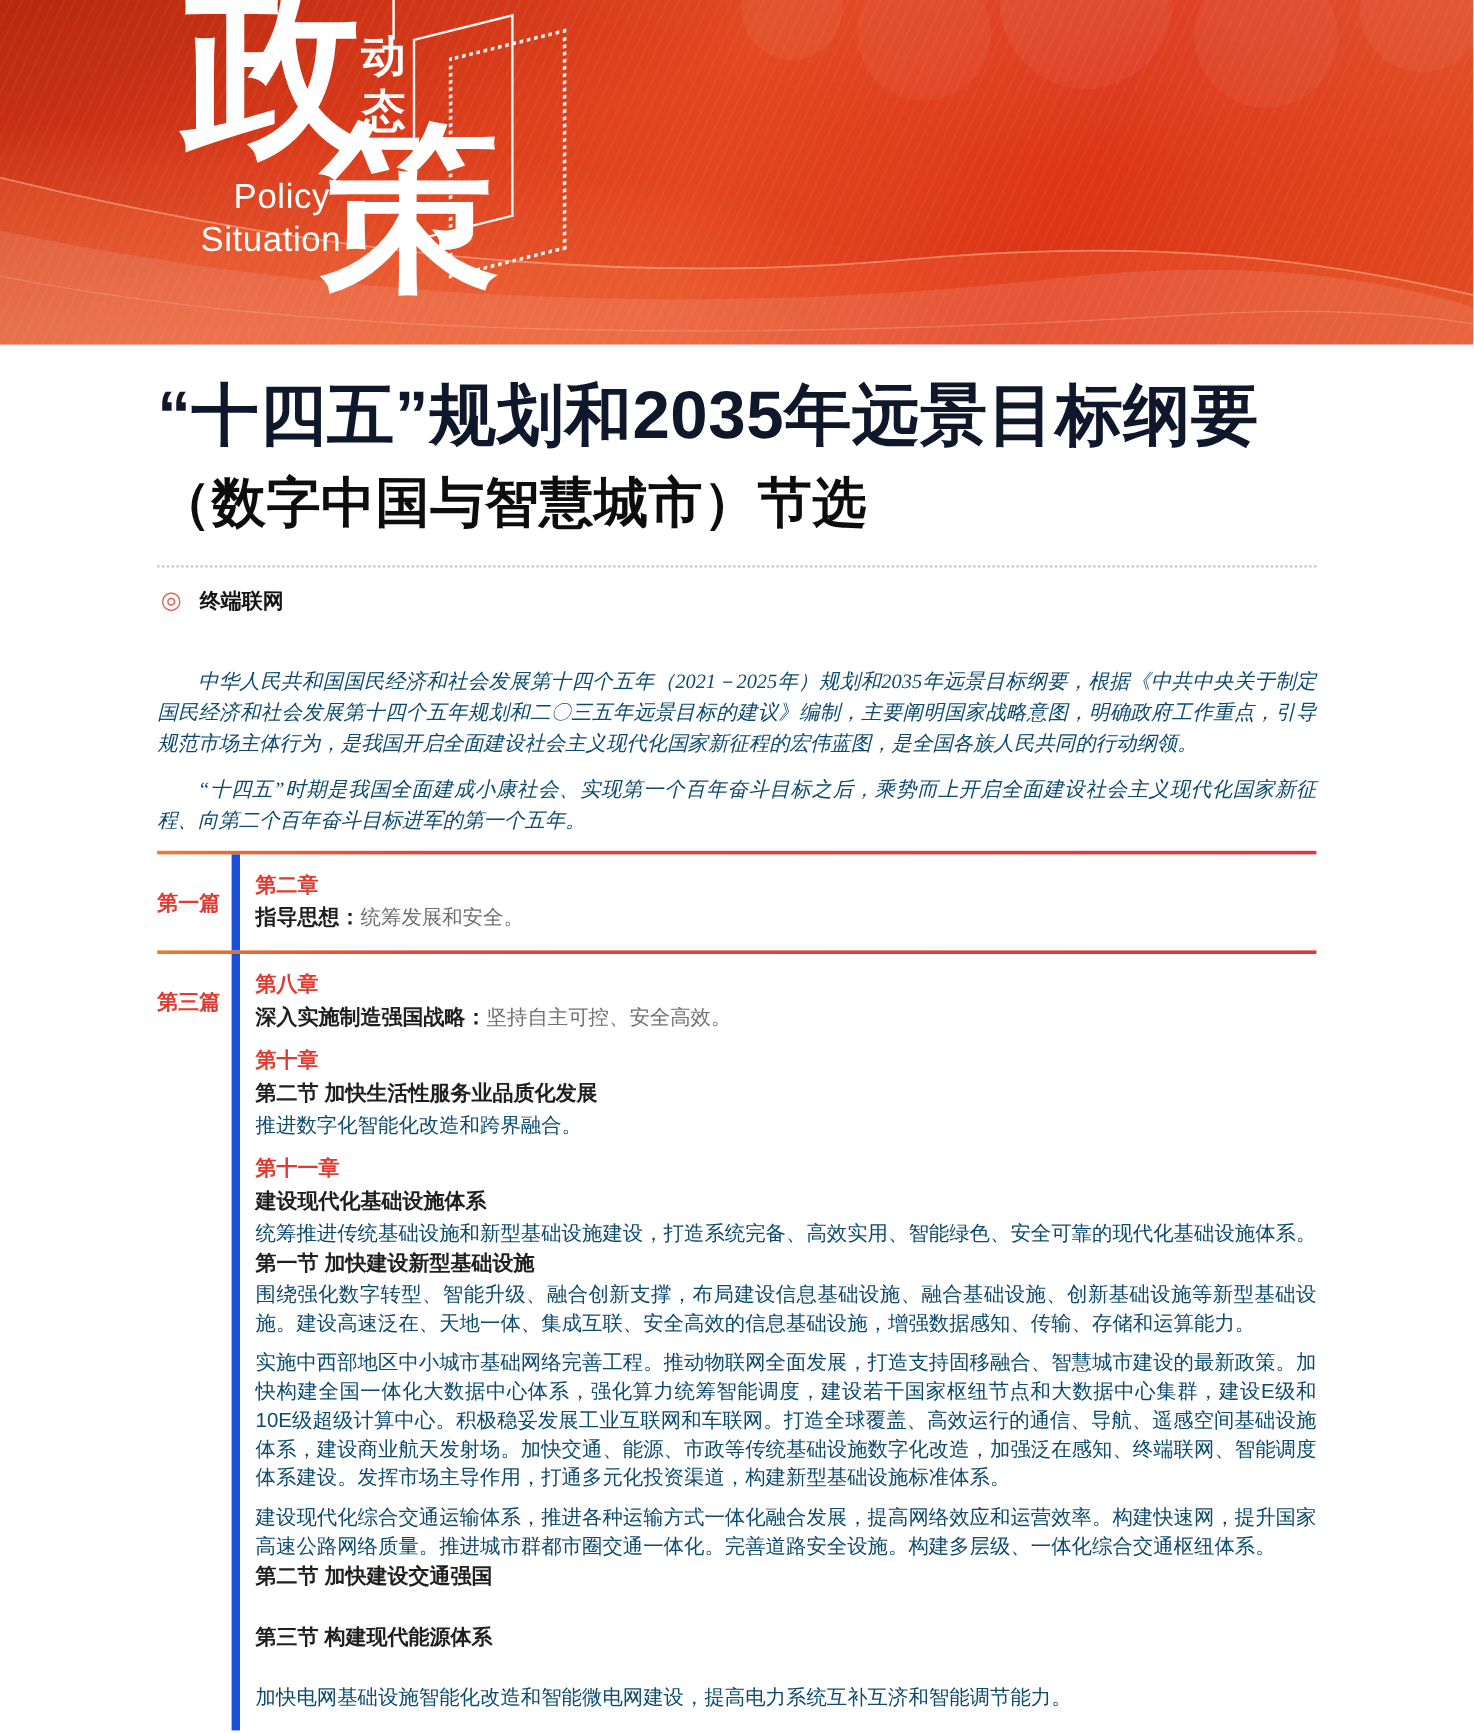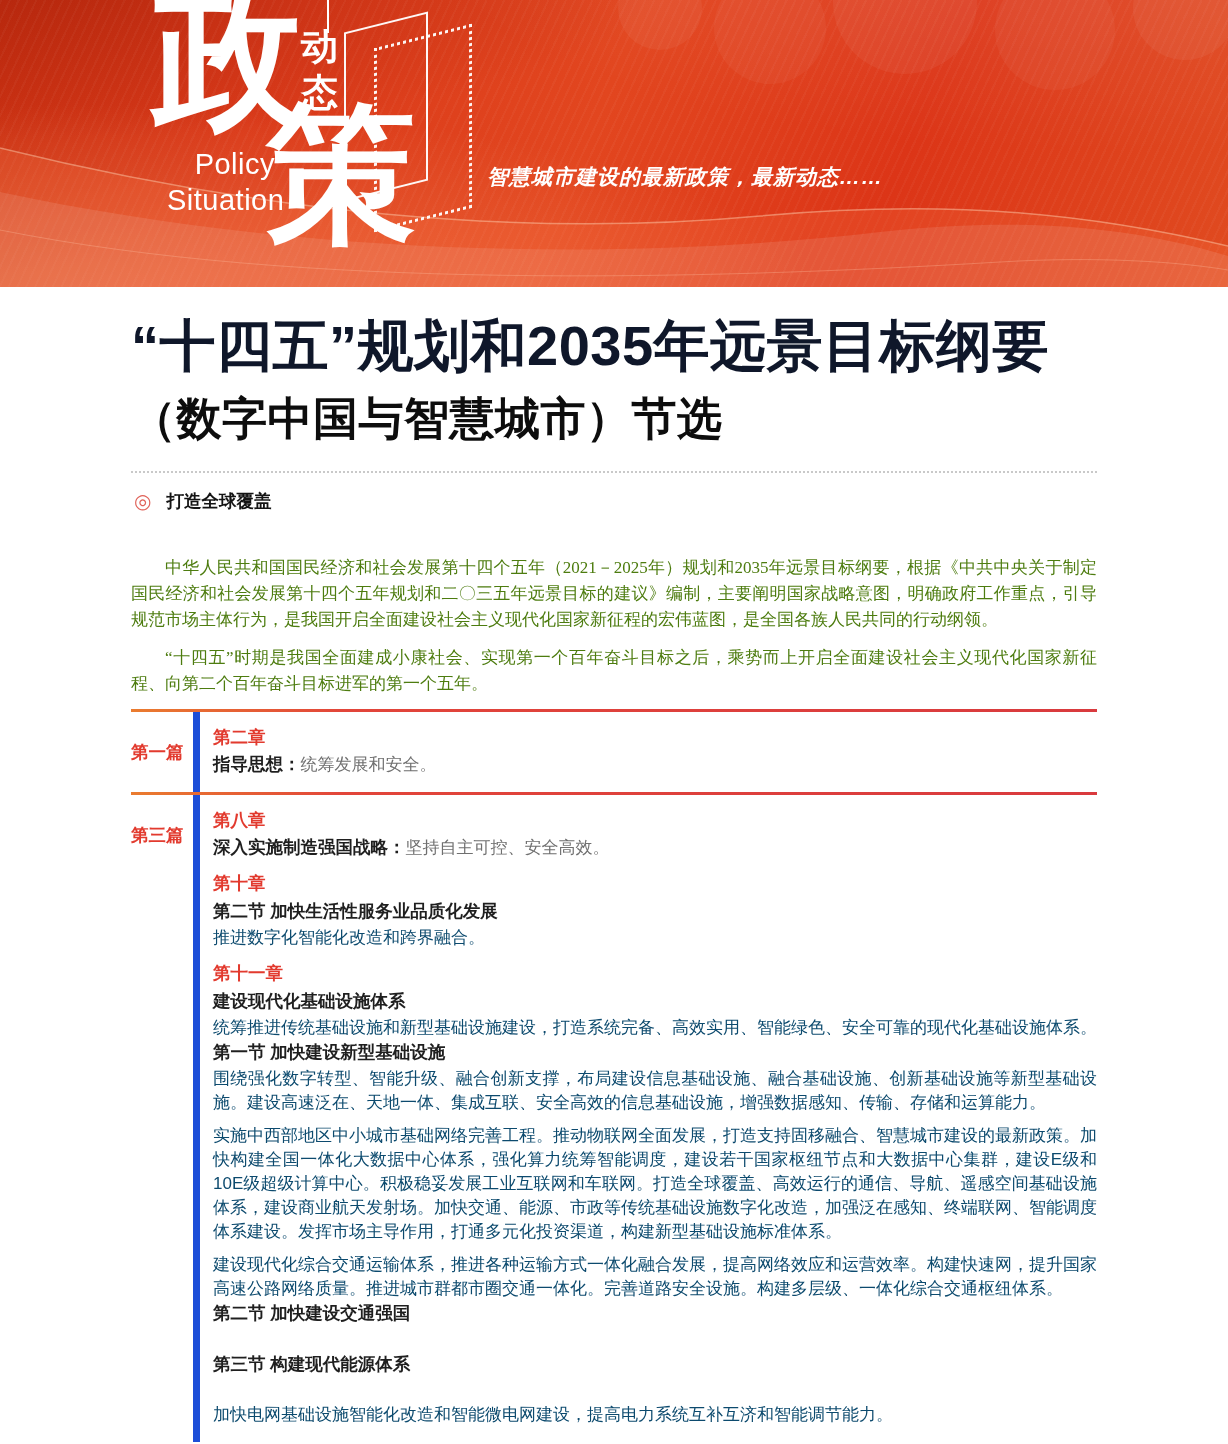--- a/index.html
+++ b/index.html
@@ -78,22 +78,22 @@
   .dotted-sep{margin-top:25px;border-top:2px dotted #c9c9c9;height:0;}
   .author-row{margin-top:14px;display:flex;align-items:center;height:28px;}
   .author-bullet{
     color:#e0635a;font-size:20px;line-height:1;margin-left:3px;
   }
   .author-name{margin-left:15px;font-size:17.5px;font-weight:800;color:#141414;}
   .intro{margin-top:40px;}
   .intro p{
     margin:0 0 12px;
     font-family:"Liberation Serif", serif;
-    font-size:17px;line-height:26px;color:#4d7c0f;
-    text-align:justify;text-indent:2em;
+    font-size:17px;line-height:26px;color:#0c4a6e;
+    text-align:justify;text-indent:2em;font-style:italic;
   }
 
   
   .chapters{margin-top:10px;}
   .red-rule{
     height:3px;
     background:linear-gradient(90deg,var(--rule-orange,#ea7c2f) 0%,#e2453a 22%,var(--rule-red,#d93a3e) 100%);
   }
   .chapter-row{display:flex;}
   .col-part{
@@ -143,33 +143,32 @@
       <div class="char-big char-zheng">政</div>
       <div class="char-big char-ce">策</div>
       <div class="vert-sub">
         <span>动</span>
         <span>态</span>
       </div>
       <div class="en-label">
         <div>Policy</div>
         <div>Situation</div>
       </div>
-      <div class="tagline">智慧城市建设的最新政策，最新动态……</div>
     </div>
   </header>
 
   <main class="content">
     <h1 class="title1">“十四五”规划和2035年远景目标纲要</h1>
     <h1 class="title2">（数字中国与智慧城市）节选</h1>
 
     <div class="dotted-sep"></div>
 
     <div class="author-row">
       <span class="author-bullet">◎</span>
-      <span class="author-name">打造全球覆盖</span>
+      <span class="author-name">终端联网</span>
     </div>
 
     <div class="intro">
       <p>中华人民共和国国民经济和社会发展第十四个五年（2021－2025年）规划和2035年远景目标纲要，根据《中共中央关于制定国民经济和社会发展第十四个五年规划和二〇三五年远景目标的建议》编制，主要阐明国家战略意图，明确政府工作重点，引导规范市场主体行为，是我国开启全面建设社会主义现代化国家新征程的宏伟蓝图，是全国各族人民共同的行动纲领。</p>
       <p>“十四五”时期是我国全面建成小康社会、实现第一个百年奋斗目标之后，乘势而上开启全面建设社会主义现代化国家新征程、向第二个百年奋斗目标进军的第一个五年。</p>
     </div>
 
     <section class="chapters">
         <div class="red-rule"></div>
         <div class="chapter-row">

